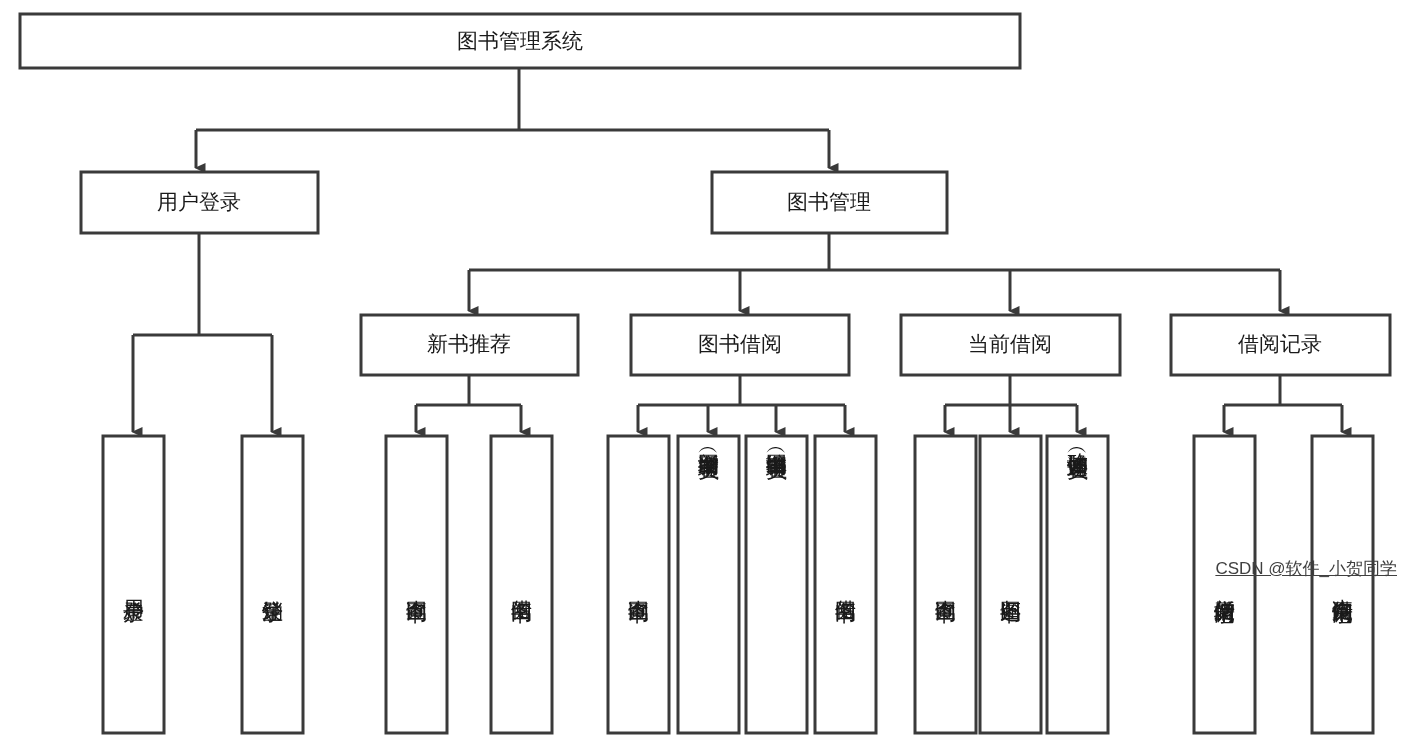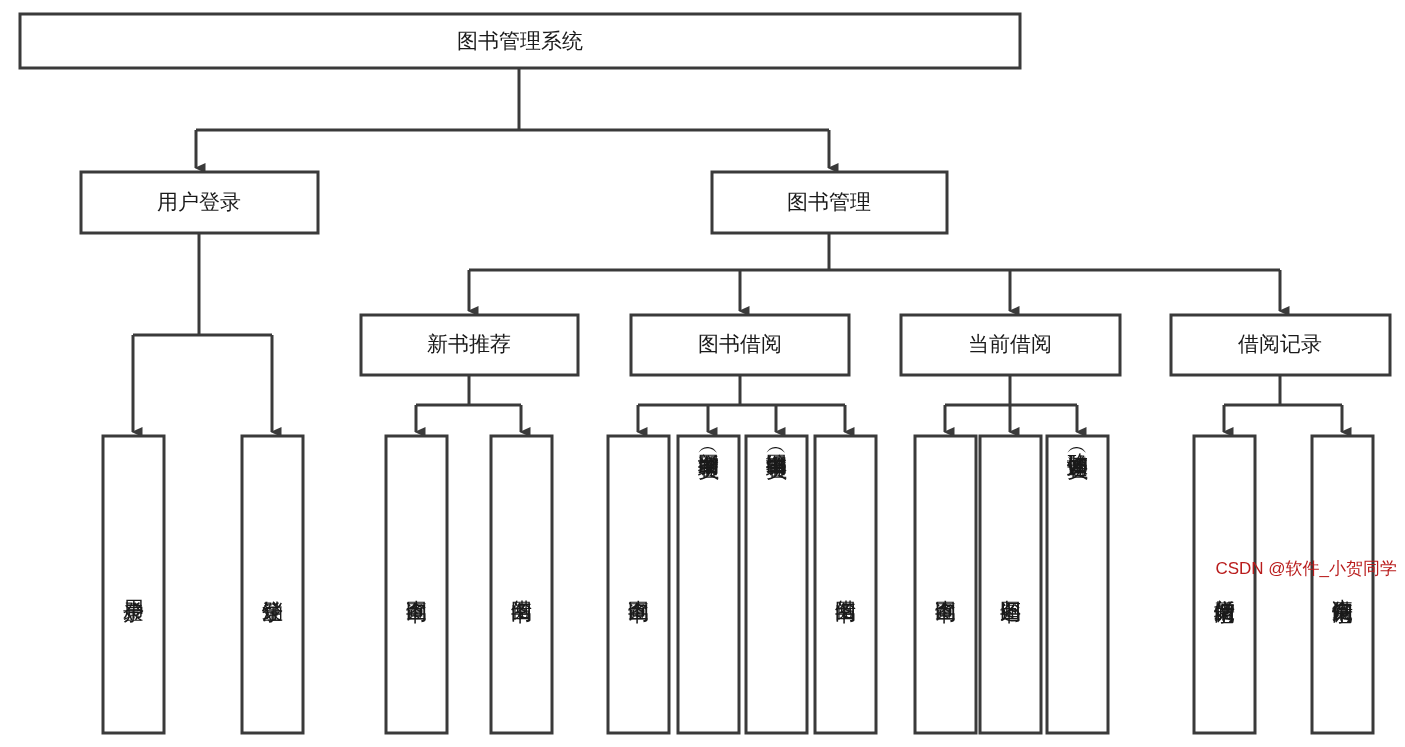--- a/index.html
+++ b/index.html
@@ -65,23 +65,24 @@
     color: #1a1a1a;
     letter-spacing: 1px;
     white-space: nowrap;
   }
   #watermark {
     position: absolute;
     right: 8px;
     bottom: 6px;
     font-family: "Liberation Sans", "DejaVu Sans", sans-serif;
     font-size: 17px;
-    color: #b91c1c;
+    color: #404040;
     white-space: nowrap;
     pointer-events: none;
+    text-decoration: underline;
   }
 </style>
 </head>
 <body>
 
 <div id="diagram-root">
 
   <svg id="tree-svg" viewBox="0 0 1405 747">
     <defs>
       <marker id="arrow" markerWidth="11" markerHeight="11" refX="5.5" refY="9.5" orient="auto" markerUnits="userSpaceOnUse">

